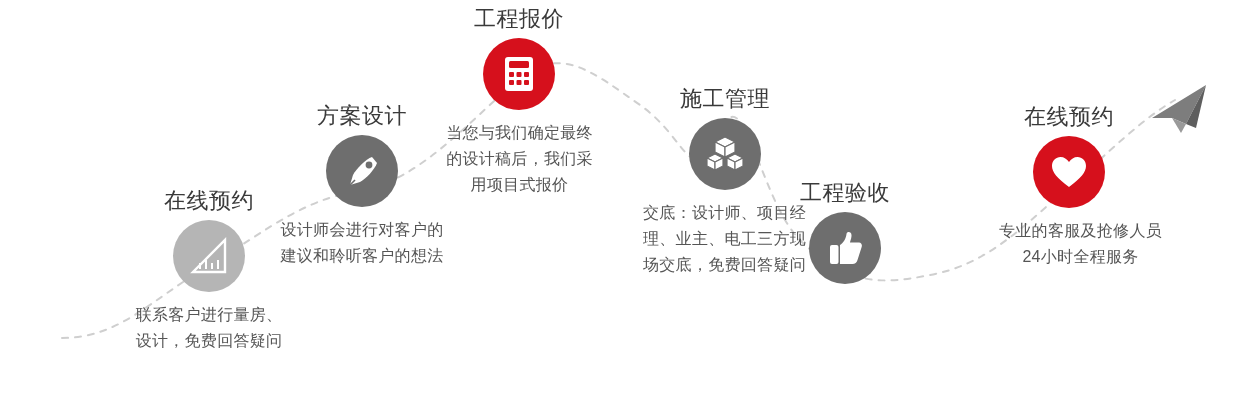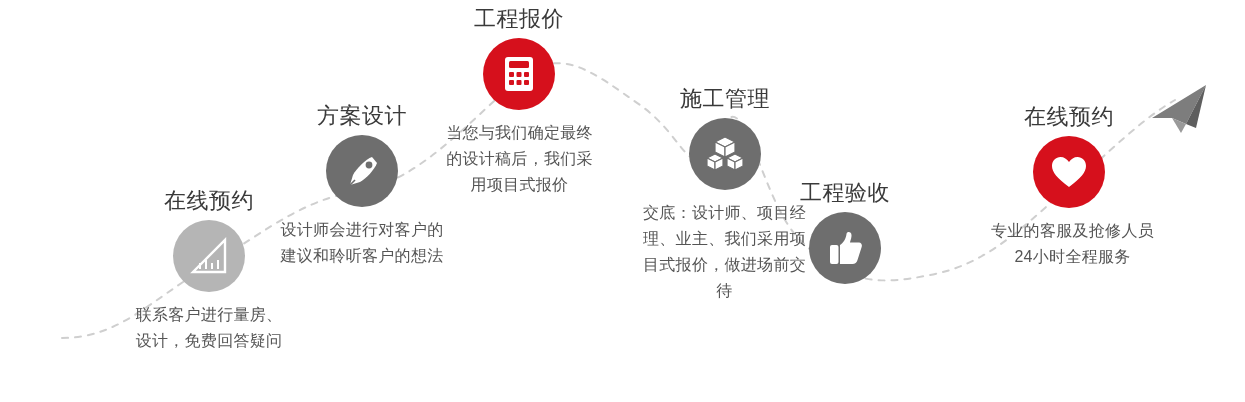--- a/index.html
+++ b/index.html
@@ -70,21 +70,21 @@
   #step-0 { left: 124px; top: 190px; }
   #step-1 { left: 277px; top: 105px; }
   #step-2 { left: 434px; top: 8px;  }
   #step-3 { left: 603px; top: 88px; margin-left: 37px; }
   #step-4 { left: 760px; top: 182px; }
   #step-5 { left: 984px; top: 106px; }
 
   #step-0 .step-desc { width: 150px; margin-left: 10px; }
   #step-2 .step-desc { width: 155px; margin-left: 8px; }
   #step-3 .step-desc { width: 175px; margin-left: -3px; }
-  #step-5 .step-desc { width: 165px; margin-left: 6px; }
+  #step-5 .step-desc { width: 165px; margin-left: 14px; }
 </style>
 </head>
 <body>
 
 <div id="stage">
 
   <svg id="curve-layer" viewBox="0 0 1245 402" xmlns="http://www.w3.org/2000/svg">
     <path d="M 62 338 C 120 338 150 300 210 265 C 265 232 300 200 362 190 C 420 180 470 120 518 80 C 560 45 590 70 640 105 C 690 140 690 195 722 128 C 745 80 760 200 800 240 C 845 285 880 285 930 275 C 985 265 1020 230 1065 190 C 1110 152 1140 120 1175 100" fill="none" stroke="#cfcfcf" stroke-width="2" stroke-dasharray="6 7" stroke-linecap="round"></path>
     <g>
       <path d="M 1152 118 L 1206 85 L 1186 124 L 1172 118 Z" fill="#7d7d7d"></path>
@@ -146,21 +146,21 @@
           <path d="M31 9 L31 19 L21 24 L21 14 Z"></path>
           <path d="M11 21 L19 25 L11 29 L3 25 Z"></path>
           <path d="M3 25 L11 29 L11 37 L3 33 Z"></path>
           <path d="M19 25 L19 33 L11 37 L11 29 Z"></path>
           <path d="M31 21 L39 25 L31 29 L23 25 Z"></path>
           <path d="M23 25 L31 29 L31 37 L23 33 Z"></path>
           <path d="M39 25 L39 33 L31 37 L31 29 Z"></path>
         </g>
       </svg>
     </div>
-    <div class="step-desc">交底：设计师、项目经理、业主、我们采用项目式报价，做进场前交待</div>
+    <div class="step-desc">交底：设计师、项目经理、业主、电工三方现场交底，免费回答疑问</div>
   </div>
 
   <div class="step" id="step-4">
     <div class="step-title">工程验收</div>
     <div class="icon-wrap">
       <svg width="40" height="40" viewBox="0 0 40 40">
         <path d="M15 36 L15 17 C18 15 21 11 21.5 6 C22 3 27 3.5 26.5 8 C26.3 11 25 13.5 25 14.5 L34 14.5 C36.5 14.5 37.5 17 36.5 19.5 L32.5 32 C31.8 34.6 30 36 27.5 36 Z" fill="#ffffff"></path>
         <rect x="5" y="17" width="8.5" height="19" rx="2" fill="#ffffff"></rect>
       </svg>
     </div>

